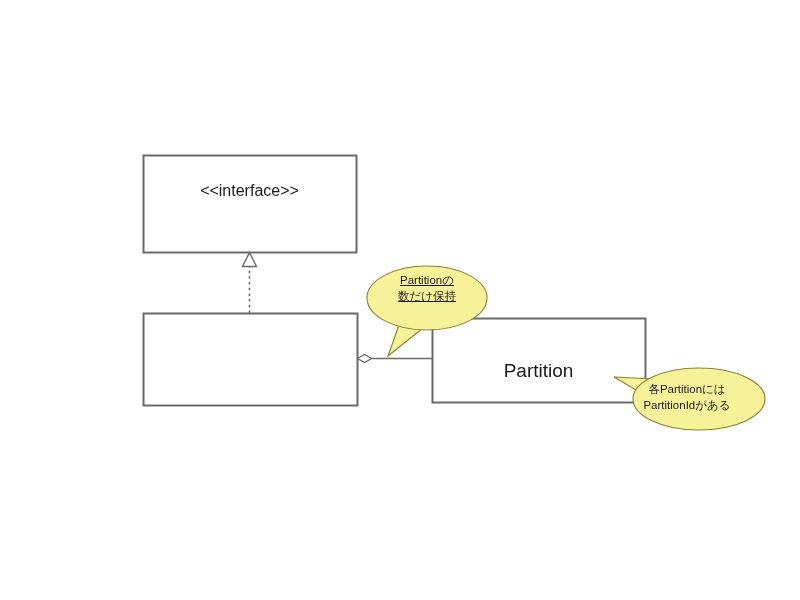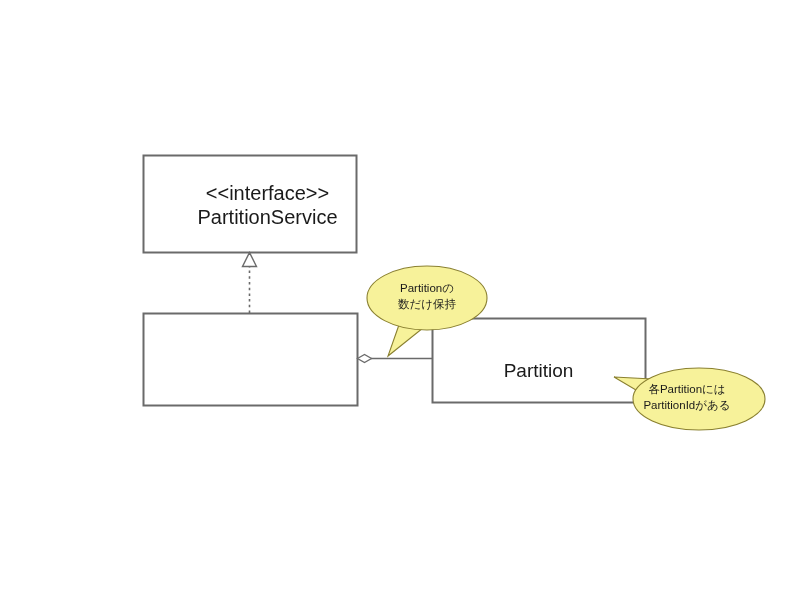--- a/index.html
+++ b/index.html
@@ -40,22 +40,21 @@
     text-align: center;
     color: #1a1a1a;
     line-height: 1.18;
     white-space: pre;
     pointer-events: none;
   }
   .class-title {
     font-size: 19px;
   }
   .iface-title {
-    font-size: 20px;
-    padding-left: 18px;
+    font-size: 16px;
   }
   .bubble-text {
     position: absolute;
     text-align: center;
     color: #1a1a1a;
     line-height: 1.35;
     font-size: 11.5px;
     white-space: pre;
     pointer-events: none;
   }
@@ -97,22 +96,22 @@
       <polygon points="400,322 423,328 388,356" fill="#f7f29a" stroke="#8a8030" stroke-width="1.1"></polygon>
       <ellipse cx="427" cy="298" rx="60" ry="32" fill="#f7f29a" stroke="#8a8030" stroke-width="1.1"></ellipse>
     </g>
 
     <g>
       <polygon points="652,379 663,406 614,377" fill="#f7f29a" stroke="#8a8030" stroke-width="1.1"></polygon>
       <ellipse cx="699" cy="399" rx="66" ry="31" fill="#f7f29a" stroke="#8a8030" stroke-width="1.1"></ellipse>
     </g>
   </svg>
 
-  <div class="node-label iface-title" style="left:143px; top:182px; width:213px;"><span>&lt;&lt;interface&gt;&gt;</span><br><span>PartitionService</span></div>
+  <div class="node-label iface-title" style="left:143px; top:182px; width:213px;"><span>&lt;&lt;interface&gt;&gt;</span><br></div>
 
 
   <div class="node-label class-title" style="left:432px; top:348px; width:213px;margin-top:12px;"><span>Partition</span></div>
 
-  <div class="bubble-text" style="left:367px; top:281px; width:120px;"><span>Partitionの</span><br><span>数だけ保持</span></div>
+  <div class="bubble-text" style="left:367px; top:273px; width:120px;text-decoration:underline;"><span>Partitionの</span><br><span>数だけ保持</span></div>
 
   <div class="bubble-text" style="left:633px; top:382px; width:108px;"><span>各Partitionには</span><br><span>PartitionIdがある</span></div>
 
 </div>
 
 </body></html>

